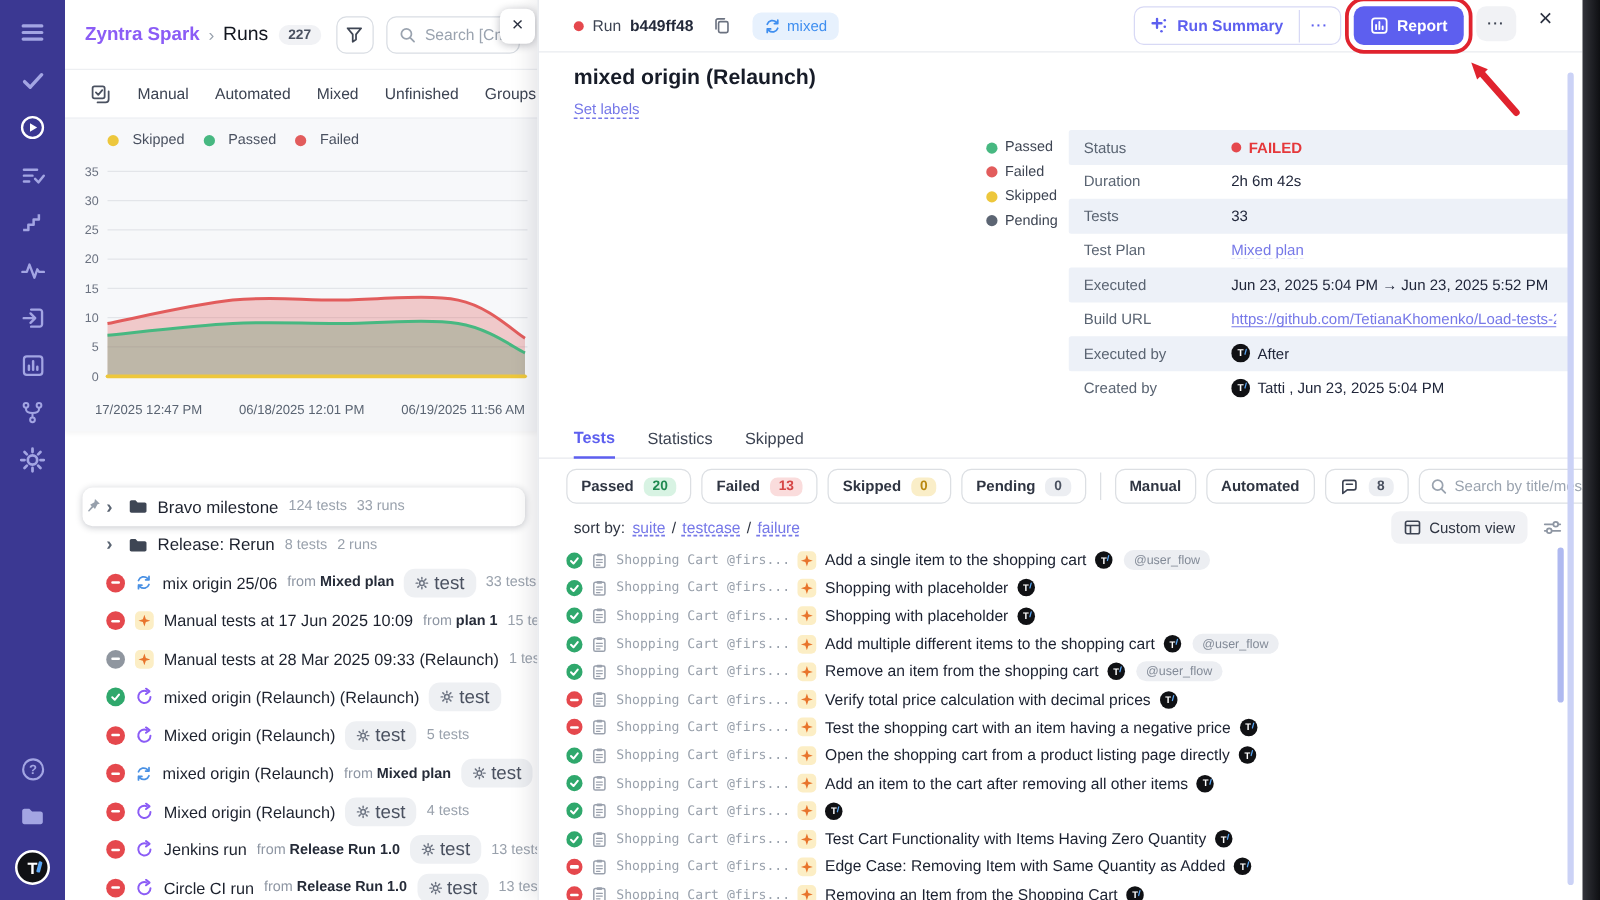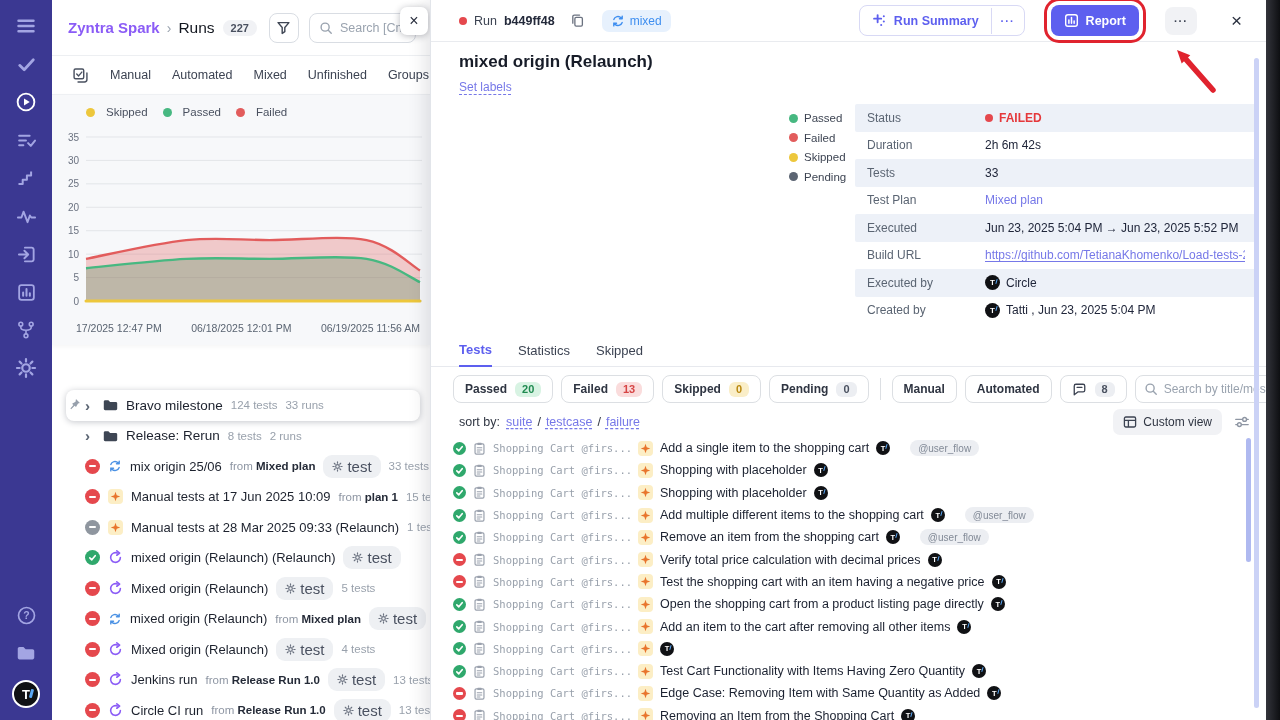--- a/index.html
+++ b/index.html
@@ -59,21 +59,21 @@
 .mix-purple{color:#8B5CF6}
 .manual-chip{width:15px;height:15px;border-radius:4px;background:#FCEEC5;display:inline-flex;align-items:center;justify-content:center;flex:none}
 
 .right-panel{position:absolute;left:430px;top:0;width:836px;height:720px;background:#fff;border-left:1px solid #e2e5ea;box-shadow:-6px 0 16px rgba(10,12,30,.10);overflow:hidden}
 .rp-topbar{height:42px;display:flex;align-items:center;padding:0 24px 0 28px;border-bottom:1px solid #e9ebef;gap:7px}
 .run-dot{width:8px;height:8px;border-radius:50%;background:#E5484D;flex:none}
 .run-label{font-size:12.5px;color:#3c4352}
 .run-id{font-weight:bold;font-size:12.5px;color:#23293a}
 .copy-btn{color:#6b7280;margin-left:8px;cursor:pointer}
 .mixed-badge{margin-left:10px;background:#E7F1FD;color:#3E8EF0;font-size:12px;font-weight:500;border-radius:7px;padding:4px 9px;display:inline-flex;gap:5px;align-items:center;cursor:pointer}
-.topbar-right{margin-left:auto;display:flex;align-items:center;gap:26px}
+.topbar-right{margin-left:auto;display:flex;align-items:flex-start;gap:10px}
 .btn-outline{display:inline-flex;align-items:center;border:1px solid #d8d9f5;border-radius:8px;color:#5D5FEF;font-weight:bold;font-size:12.5px;background:#fff;overflow:hidden}
 .btn-outline .seg1{padding:7px 12px;display:inline-flex;gap:7px;align-items:center;cursor:pointer}
 .btn-outline .seg2{padding:7px 9px;border-left:1px solid #d8d9f5;font-weight:900;letter-spacing:1px;font-size:11px;cursor:pointer}
 .btn-primary{background:#5D5FEF;color:#fff;font-weight:bold;font-size:12.5px;border:none;border-radius:8px;padding:8px 13px;display:inline-flex;gap:7px;align-items:center;outline:3px solid #E0232E;outline-offset:4px;cursor:pointer}
 .btn-gray{background:#f1f2f5;border:none;border-radius:8px;padding:8px 9px;color:#3c4352;font-weight:900;letter-spacing:1px;font-size:11px;cursor:pointer}
 .rp-close{background:none;border:none;font-size:19px;color:#2b3140;margin-left:8px;cursor:pointer}
 .rp-title{position:absolute;top:52px;left:28px;font-size:17px;font-weight:bold;color:#171c28}
 .set-labels{position:absolute;top:80px;left:28px;font-size:12px;color:#7678E8;text-decoration:underline;text-decoration-style:dashed;text-underline-offset:3px;cursor:pointer}
 .rp-summary{position:absolute;top:100px;left:0;right:0;height:236px}
 .donut{position:absolute;left:128px;top:5px;width:116px;height:116px;border-radius:50%}
@@ -109,21 +109,21 @@
 .sort-sep{margin:0 5px;color:#2f3542}
 .sort-right{margin-left:auto;display:flex;align-items:center}
 .cv-btn{background:#f1f2f5;border:none;border-radius:7px;height:26px;padding:0 10px;font-size:12px;color:#2f3542;display:inline-flex;align-items:center;gap:6px;font-weight:500;cursor:pointer;font-family:"Liberation Sans",sans-serif}
 .cv-btn .ic{color:#3c4352}
 .sliders{color:#8e96a3;margin-left:12px;cursor:pointer}
 .tests-list{position:absolute;top:437px;left:22px;right:30px;bottom:0;overflow:hidden}
 .test-row{height:22.3px;display:flex;align-items:center;gap:7px;font-size:12.5px;cursor:pointer}
 .clip{color:#9aa1ad}
 .t-suite{font-family:"DejaVu Sans Mono",monospace;font-size:10.5px;color:#99a1ac;width:138px;white-space:nowrap;overflow:hidden;flex:none}
 .t-title{color:#1b2130;font-weight:500;white-space:nowrap}
-.tag-pill{background:#eceef2;color:#828a97;font-size:10px;border-radius:8px;padding:2.5px 8px;margin-left:13px;flex:none}
+.tag-pill{background:#eceef2;color:#828a97;font-size:10px;border-radius:8px;padding:2.5px 8px;margin-left:2px;flex:none}
 .scroll-outer{position:absolute;right:7px;top:58px;width:5px;height:650px;background:#CBD2F6;border-radius:3px}
 .scroll-inner{position:absolute;right:15px;top:438px;width:5px;height:124px;background:#AFB9F0;border-radius:3px}
 .annot-arrow{position:absolute;left:738px;top:44px;z-index:9}
 .dark-strip{position:absolute;left:1266px;top:0;width:14px;height:720px;background:linear-gradient(90deg,#33343b,#0e0f12)}
 </style>
 </head>
 <body>
 
 <div class="app">
 
@@ -565,21 +565,21 @@
           <div class="detail-row">
             <span class="detail-label">Build URL</span>
             <span class="detail-value">
               <a class="plink solid">https://github.com/TetianaKhomenko/Load-tests-2-...</a>
             </span>
           </div>
           <div class="detail-row stripe">
             <span class="detail-label">Executed by</span>
             <span class="detail-value">
               <span class="avatar sm">T</span>
-              <span>Circle</span>
+              <span>After</span>
             </span>
           </div>
           <div class="detail-row">
             <span class="detail-label">Created by</span>
             <span class="detail-value">
               <span class="avatar sm">T</span>
               <span>Tatti , Jun 23, 2025 5:04 PM</span>
             </span>
           </div>
         </div>

